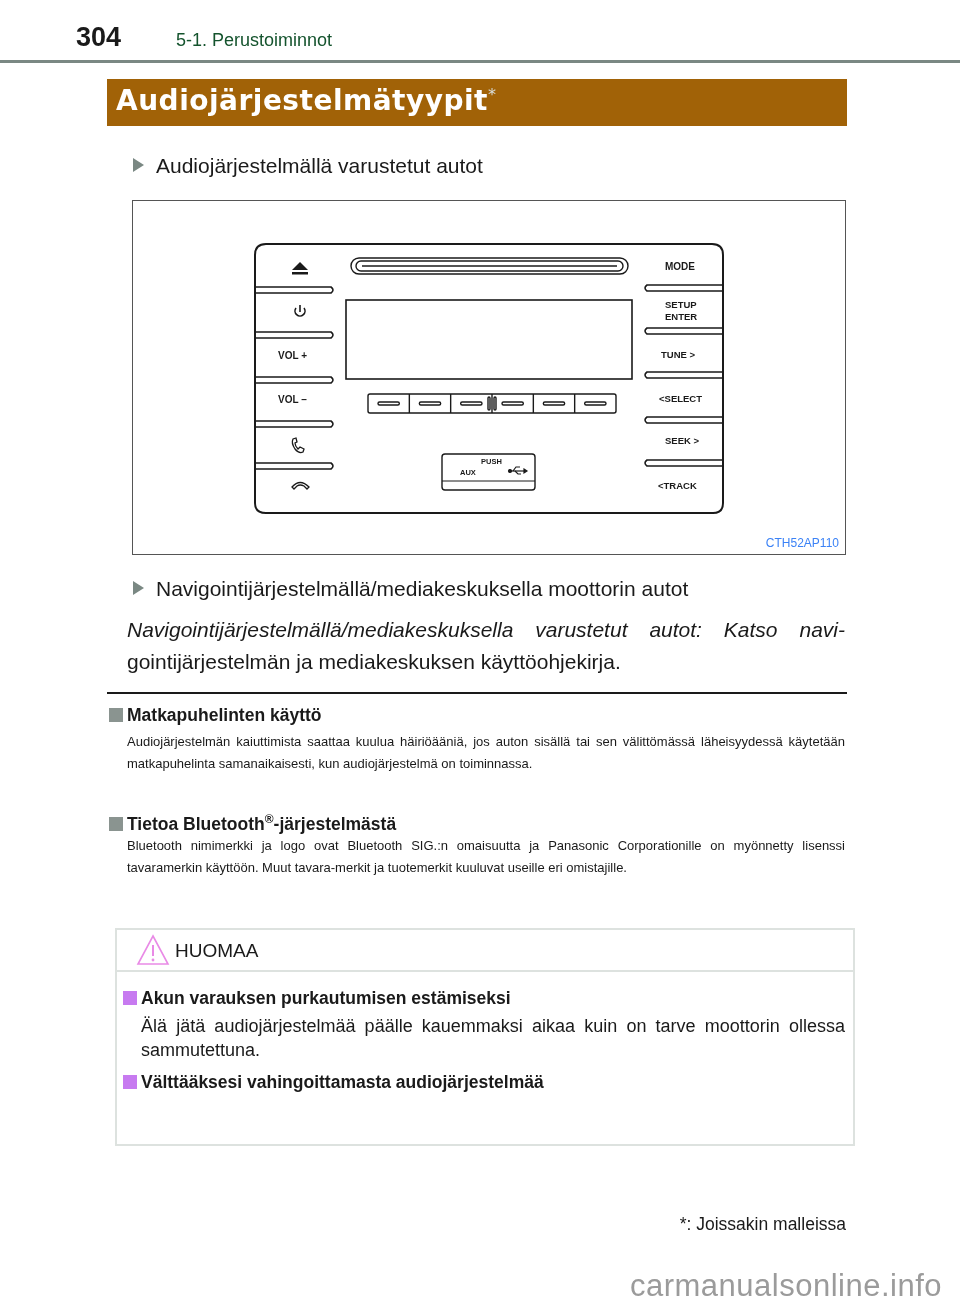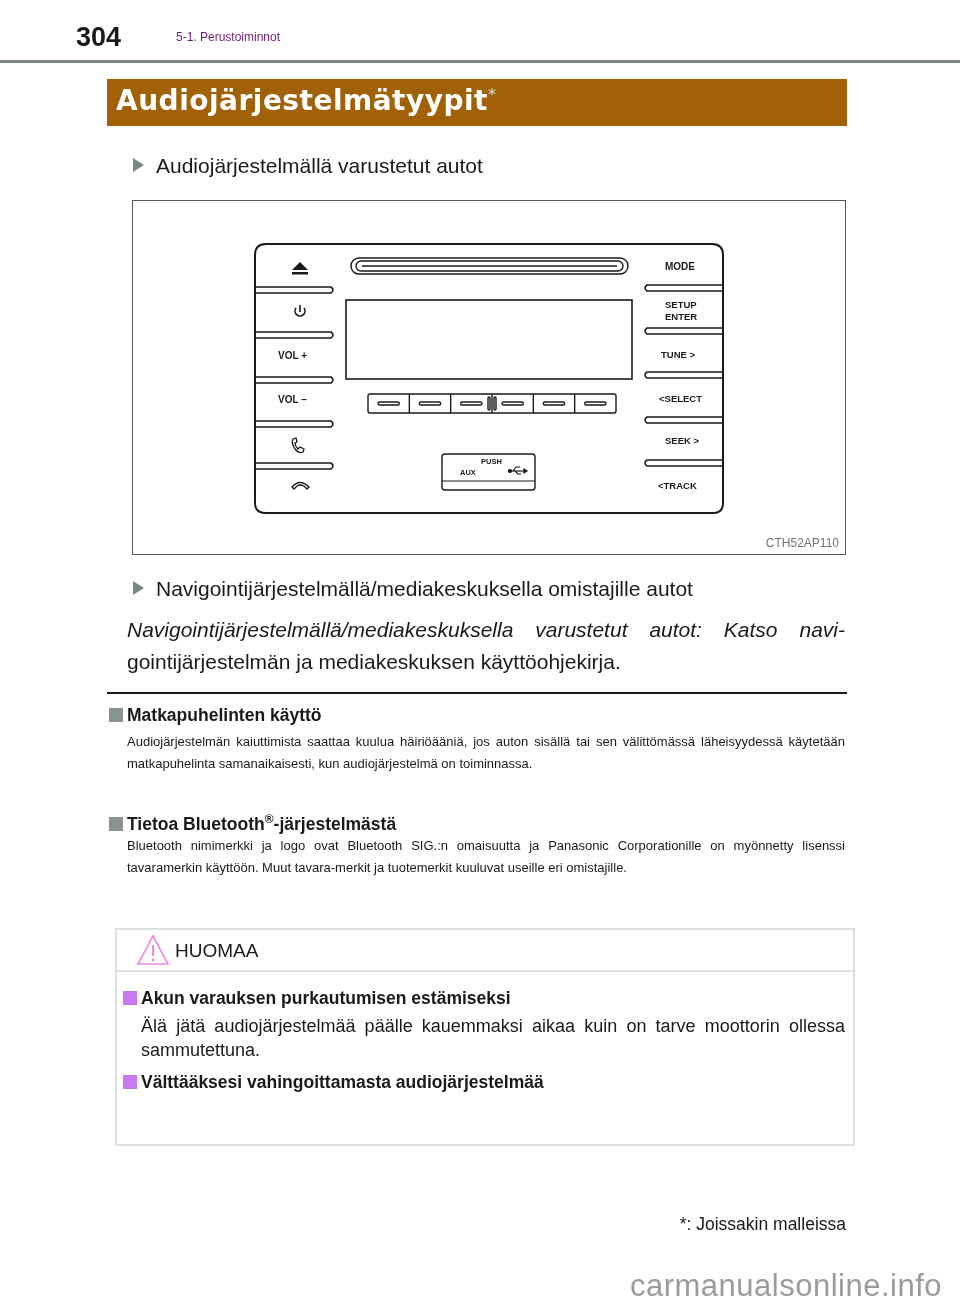--- a/index.html
+++ b/index.html
@@ -2,37 +2,37 @@
 <html><head>
 <meta charset="utf-8">
 <style>
   html, body { margin: 0; padding: 0; background: #ffffff; }
   body { width: 960px; height: 1306px; position: relative; overflow: hidden;
          font-family: "Liberation Sans", sans-serif; color: #1a1a1a; }
   .abs { position: absolute; }
 
   
   #page-num { left: 76px; top: 22px; font-size: 27px; font-weight: bold; color: #1a1a1a; }
-  #section-label { left: 176px; top: 30px; font-size: 12px; color: #701a75; }
+  #section-label { left: 176px; top: 30px; font-size: 18px; color: #14532d; }
   #header-rule { left: 0; top: 60px; width: 960px; height: 3px; background: #7a8883; }
 
   
   #title-bar { left: 107px; top: 79px; width: 740px; height: 47px; background: #a16207; }
   #title-text { position: absolute; left: 9px; top: 5px; font-family: "DejaVu Sans", sans-serif;
                 font-weight: bold; font-size: 28px; color: #ffffff; letter-spacing: 0.5px; }
   #title-text sup { font-size: 16px; font-weight: normal; vertical-align: 10px; color: #d8dedc; }
 
   .sub-heading { font-size: 21px; color: #1a1a1a; }
   .tri { display: inline-block; width: 0; height: 0; border-top: 7px solid transparent;
          border-bottom: 7px solid transparent; border-left: 11px solid #7a8883;
          margin-right: 12px; vertical-align: 1px; }
 
   
   #figure { left: 132px; top: 200px; width: 714px; height: 355px; border: 1px solid #555; box-sizing: border-box; }
-  #figure-code { position: absolute; right: 6px; bottom: 4px; font-size: 12px; color: #737373; }
+  #figure-code { position: absolute; right: 6px; bottom: 4px; font-size: 12px; color: #3b82f6; }
 
   .para { font-size: 21px; line-height: 32px; text-align: justify; }
   #divider { left: 107px; top: 692px; width: 740px; height: 2px; background: #1a1a1a; }
 
   .note-heading { font-size: 17.5px; font-weight: bold; }
   .sq { display: inline-block; width: 14px; height: 14px; background: #8a9490; margin-right: 4px; vertical-align: -1px; }
   .note-body { font-size: 13px; line-height: 22px; text-align: justify; }
 
   
   #caution { left: 107px; top: 928px; width: 740px; height: 218px; border: 2px solid #dde2df; box-sizing: border-box; margin-left: 8px; }
@@ -140,21 +140,21 @@
     <text x="533" y="120" font-size="9.5" font-weight="bold" fill="#1a1a1a">ENTER</text>
     <text x="529" y="158" font-size="9.5" font-weight="bold" fill="#1a1a1a"><tspan>TUNE</tspan> &gt;</text>
     <text x="527" y="202" font-size="9.5" font-weight="bold" fill="#1a1a1a">&lt;<tspan>SELECT</tspan></text>
     <text x="533" y="244" font-size="9.5" font-weight="bold" fill="#1a1a1a"><tspan>SEEK</tspan> &gt;</text>
     <text x="526" y="289" font-size="9.5" font-weight="bold" fill="#1a1a1a">&lt;<tspan>TRACK</tspan></text>
   </svg>
   <div id="figure-code">CTH52AP110</div>
 </div>
 
 <div class="abs sub-heading" style="left:133px; top:577px;">
-  <span class="tri"></span><span>Navigointijärjestelmällä/mediakeskuksella omistajille autot</span>
+  <span class="tri"></span><span>Navigointijärjestelmällä/mediakeskuksella moottorin autot</span>
 </div>
 <div class="abs para" style="left:127px; top:614px; width:718px;">
   <div style="text-align:justify; text-align-last:justify;font-style:italic;">Navigointijärjestelmällä/mediakeskuksella varustetut autot: Katso navi-</div>
   <div>gointijärjestelmän ja mediakeskuksen käyttöohjekirja.</div>
 </div>
 
 <div class="abs" id="divider"></div>
 
 <div class="abs" style="left:109px; top:705px; width:736px;">
   <div class="note-heading"><span class="sq"></span><span>Matkapuhelinten käyttö</span></div>

